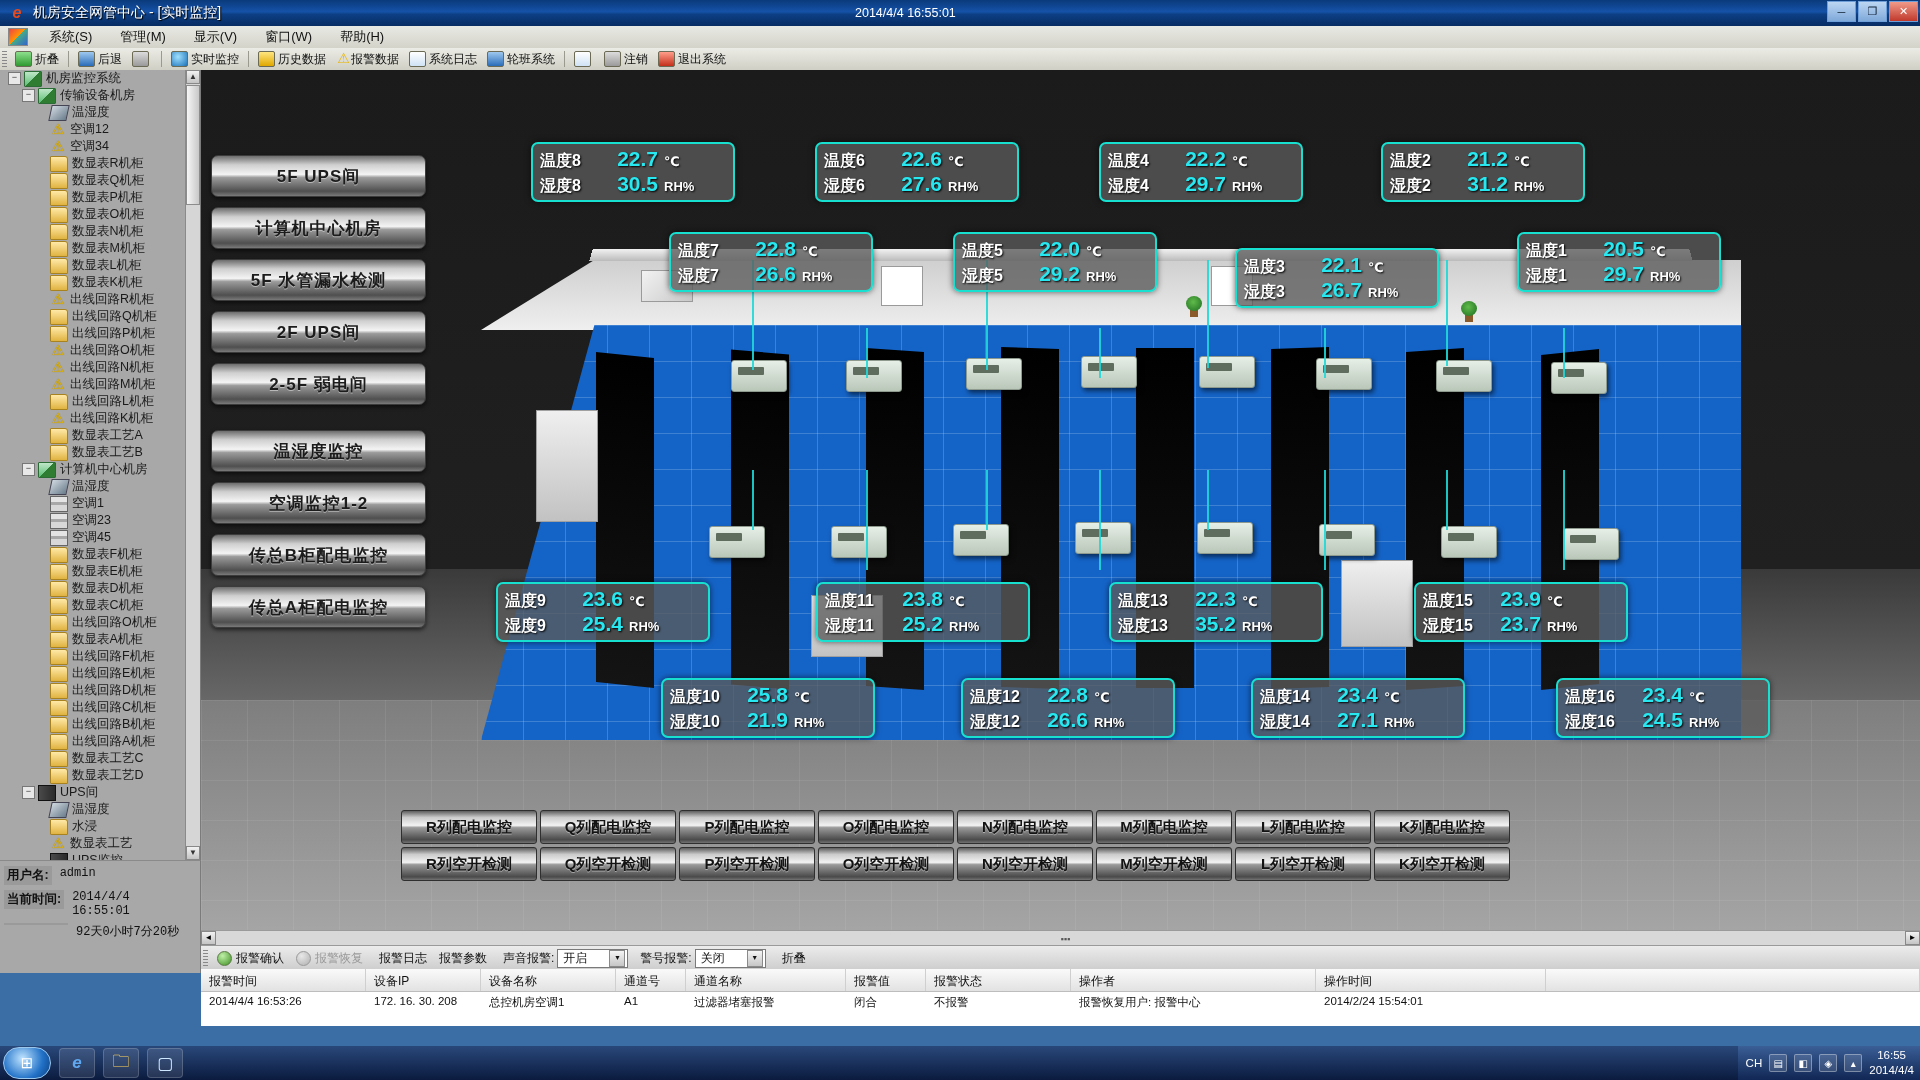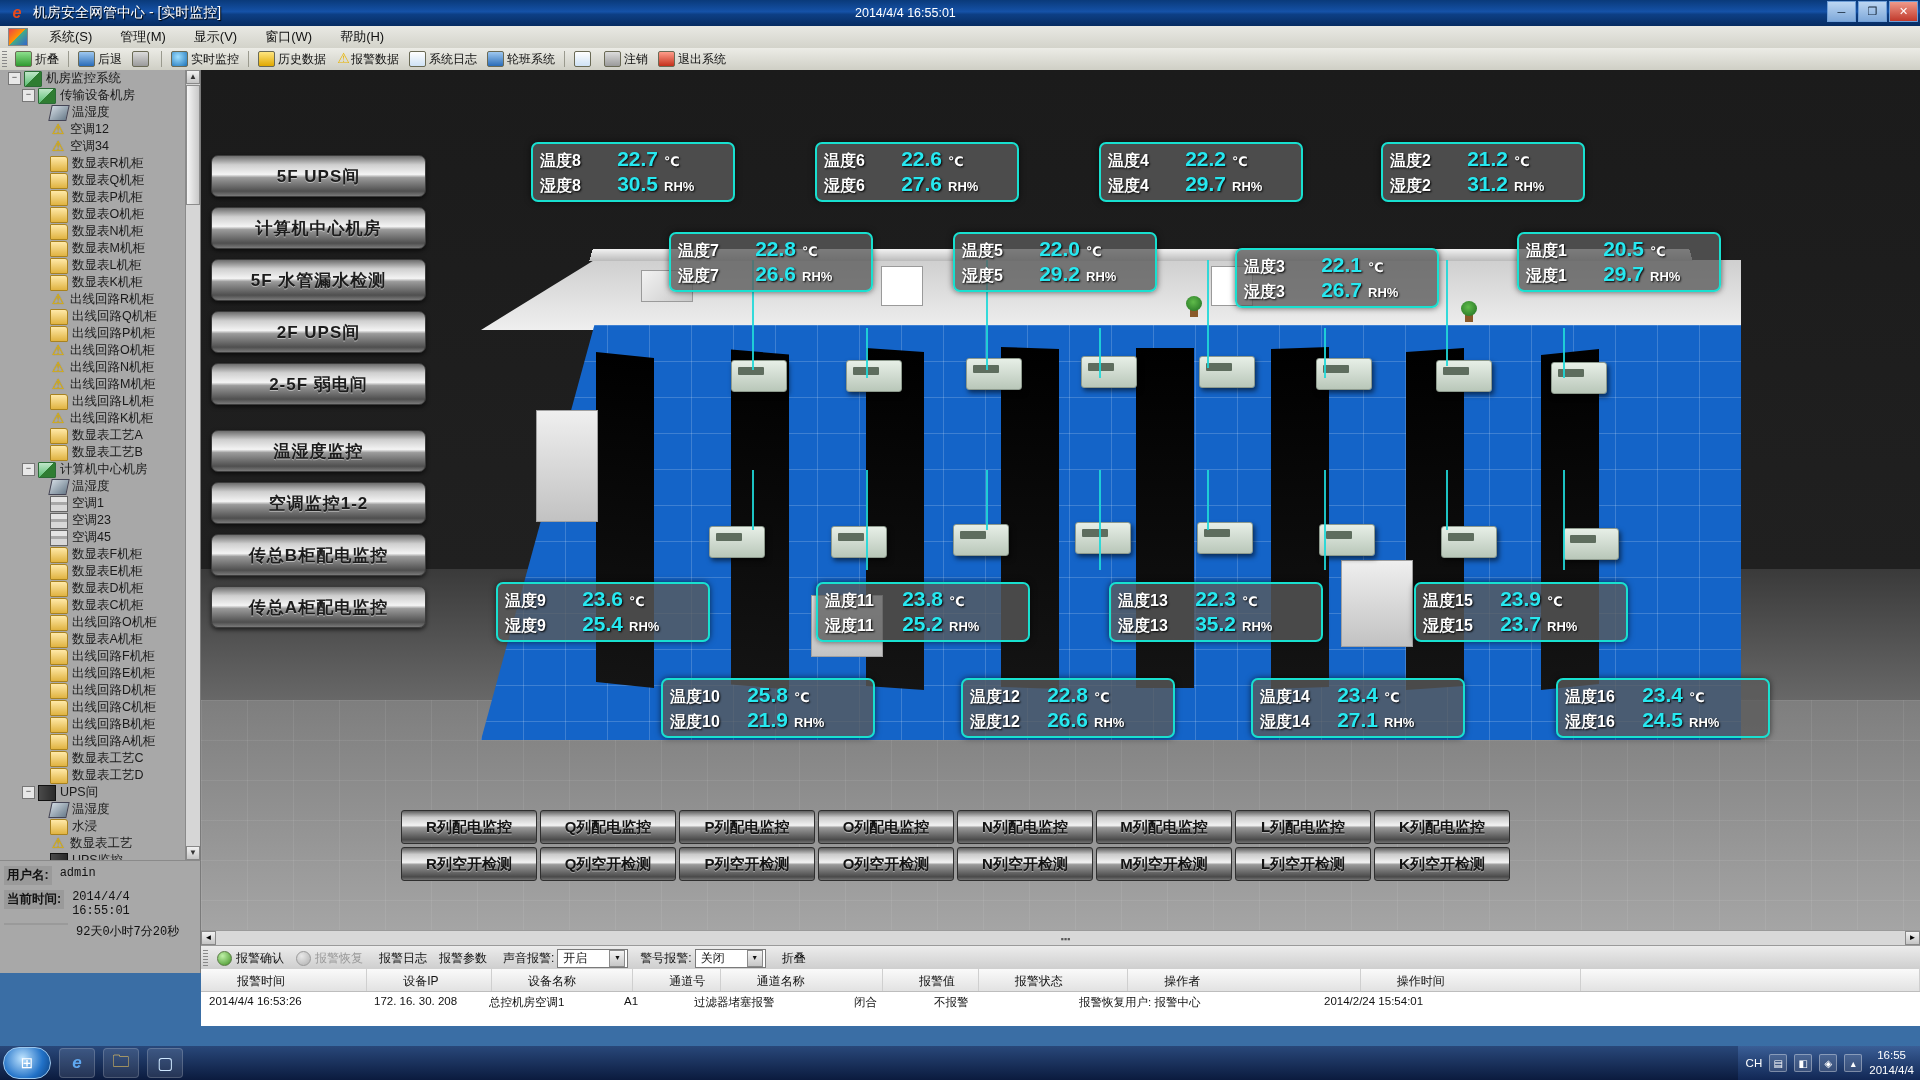--- a/index.html
+++ b/index.html
@@ -187,21 +187,21 @@
   .ab-sel{height:17px;border:1px solid #7a7a7a;background:#fff;display:flex;align-items:center;
     padding:0 2px 0 5px;font-size:12px;min-width:62px;justify-content:space-between;margin-left:3px;}
   .ab-sel .arw{width:14px;height:15px;background:linear-gradient(to bottom,#f4f4f4,#c6c6c6);
     border:1px solid #8a8a8a;font-size:7px;text-align:center;line-height:14px;}
 
   
   .atable{position:absolute;left:201px;top:969px;width:1719px;height:57px;background:#fff;}
   .ahead{display:flex;height:22px;background:linear-gradient(to bottom,#fafafa,#e2e2e2);
     border-bottom:1px solid #bdbdbd;}
   .ahead div{border-right:1px solid #cfcfcf;padding:4px 0 0 8px;font-size:12px;color:#111;
-    box-sizing:border-box;overflow:hidden;white-space:nowrap;margin-left:28px;}
+    box-sizing:border-box;overflow:hidden;white-space:nowrap;}
   .arow{display:flex;height:20px;}
   .arow div{padding:3px 0 0 8px;font-size:11.5px;color:#111;box-sizing:border-box;
     overflow:hidden;white-space:nowrap;}
   .c0{width:165px}.c1{width:115px}.c2{width:135px}.c3{width:70px}.c4{width:160px}
   .c5{width:80px}.c6{width:145px}.c7{width:245px}.c8{width:230px}.c9{width:374px}
 
   
   .statusbar{position:absolute;left:0;top:1026px;width:1920px;height:20px;
     background:linear-gradient(to bottom,#e9e9e4,#cfcfc6);border-top:1px solid #9a9a9a;
     display:flex;align-items:center;font-size:12px;color:#111;}

